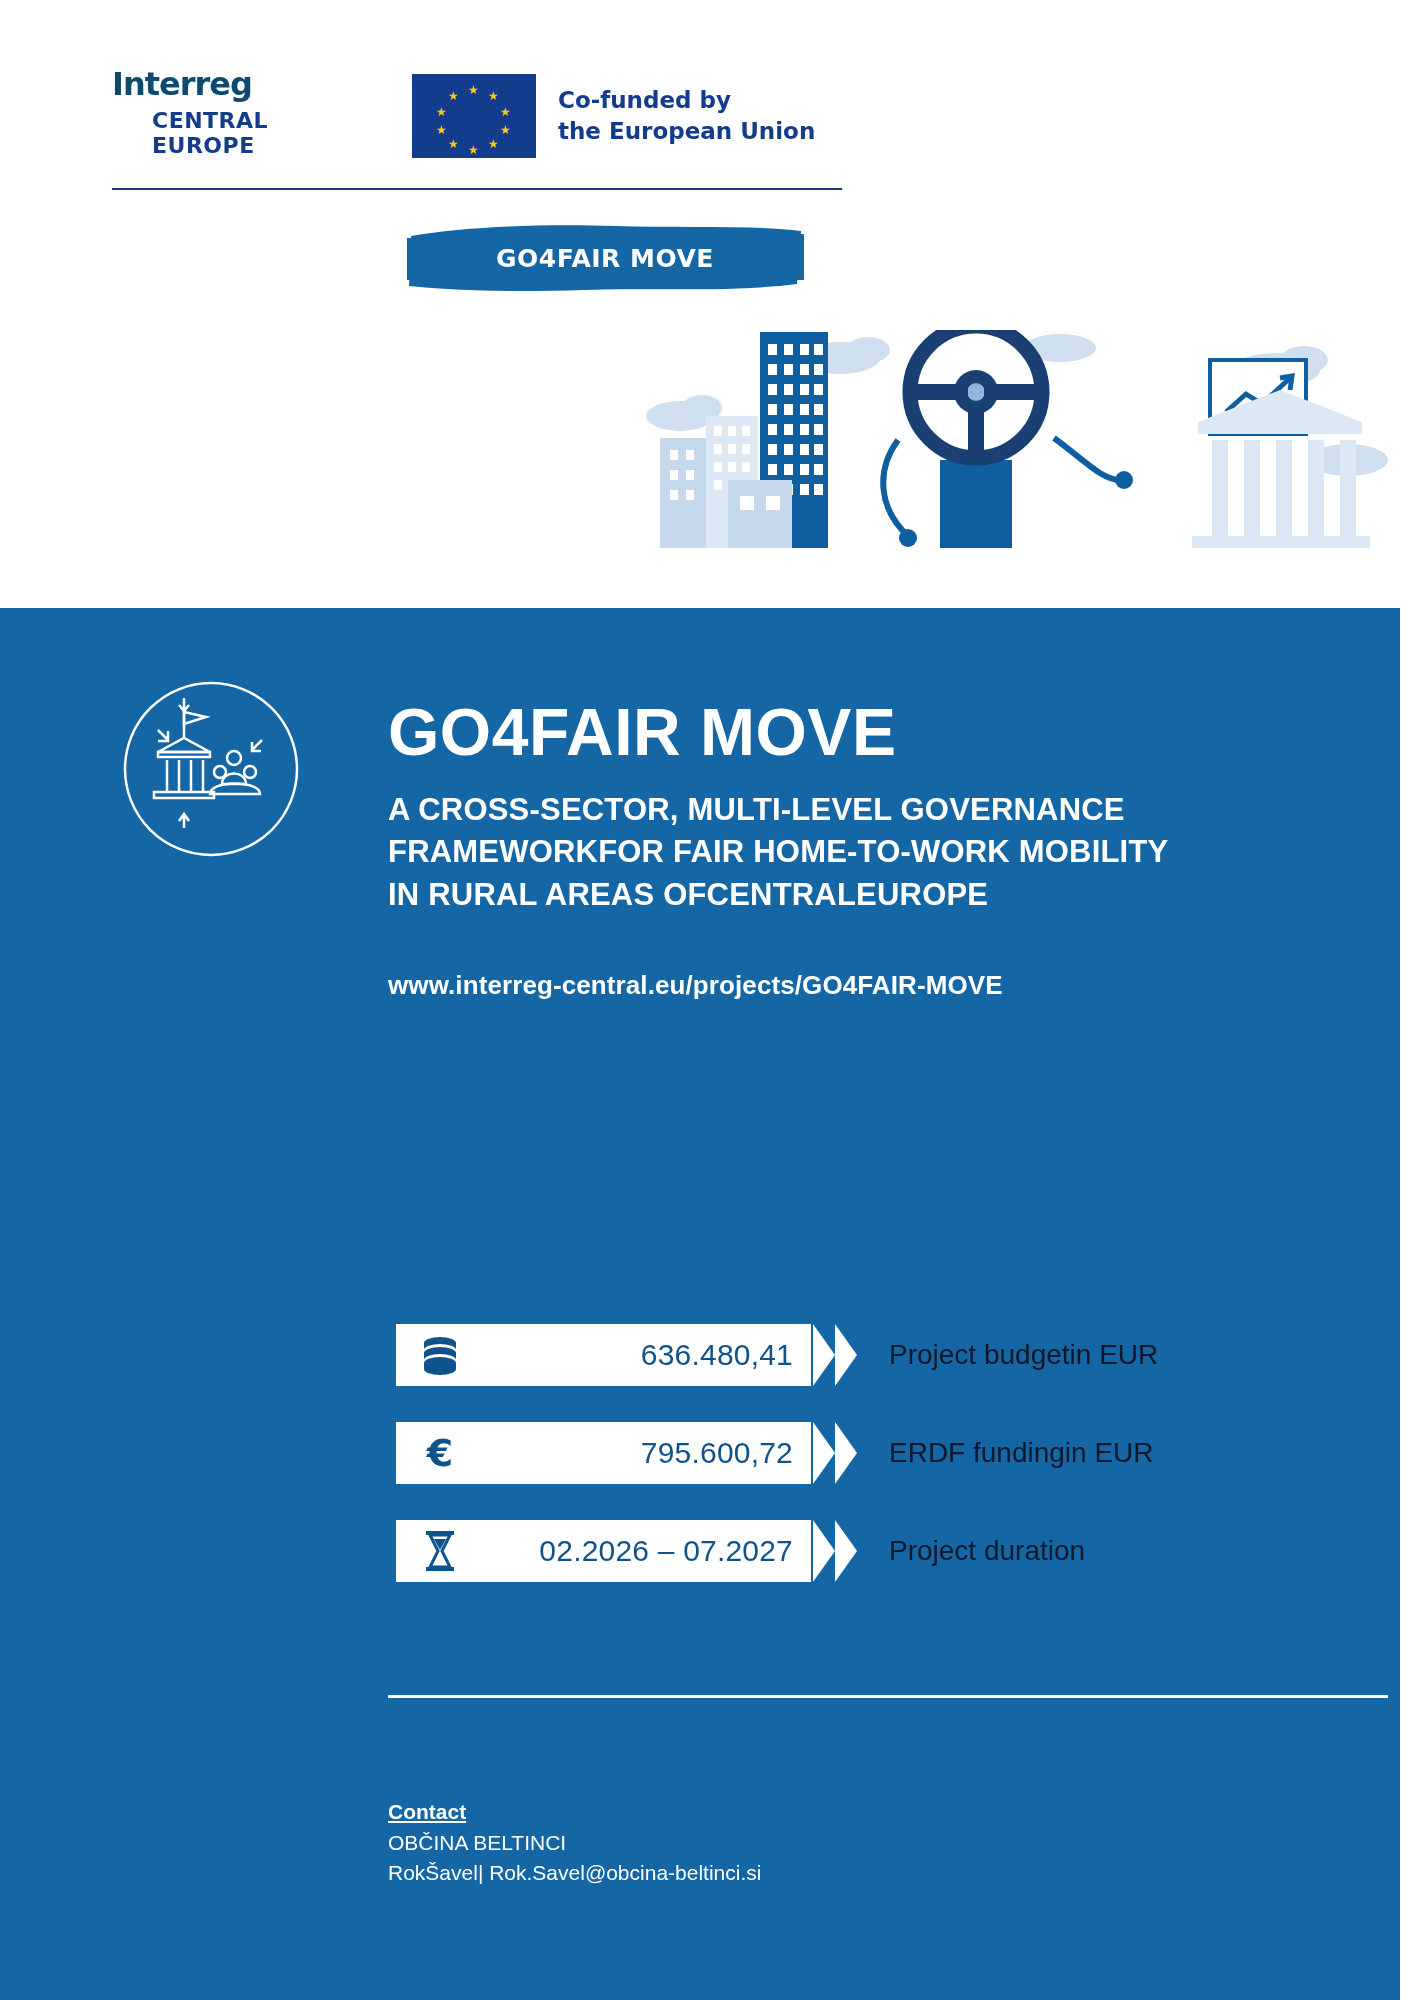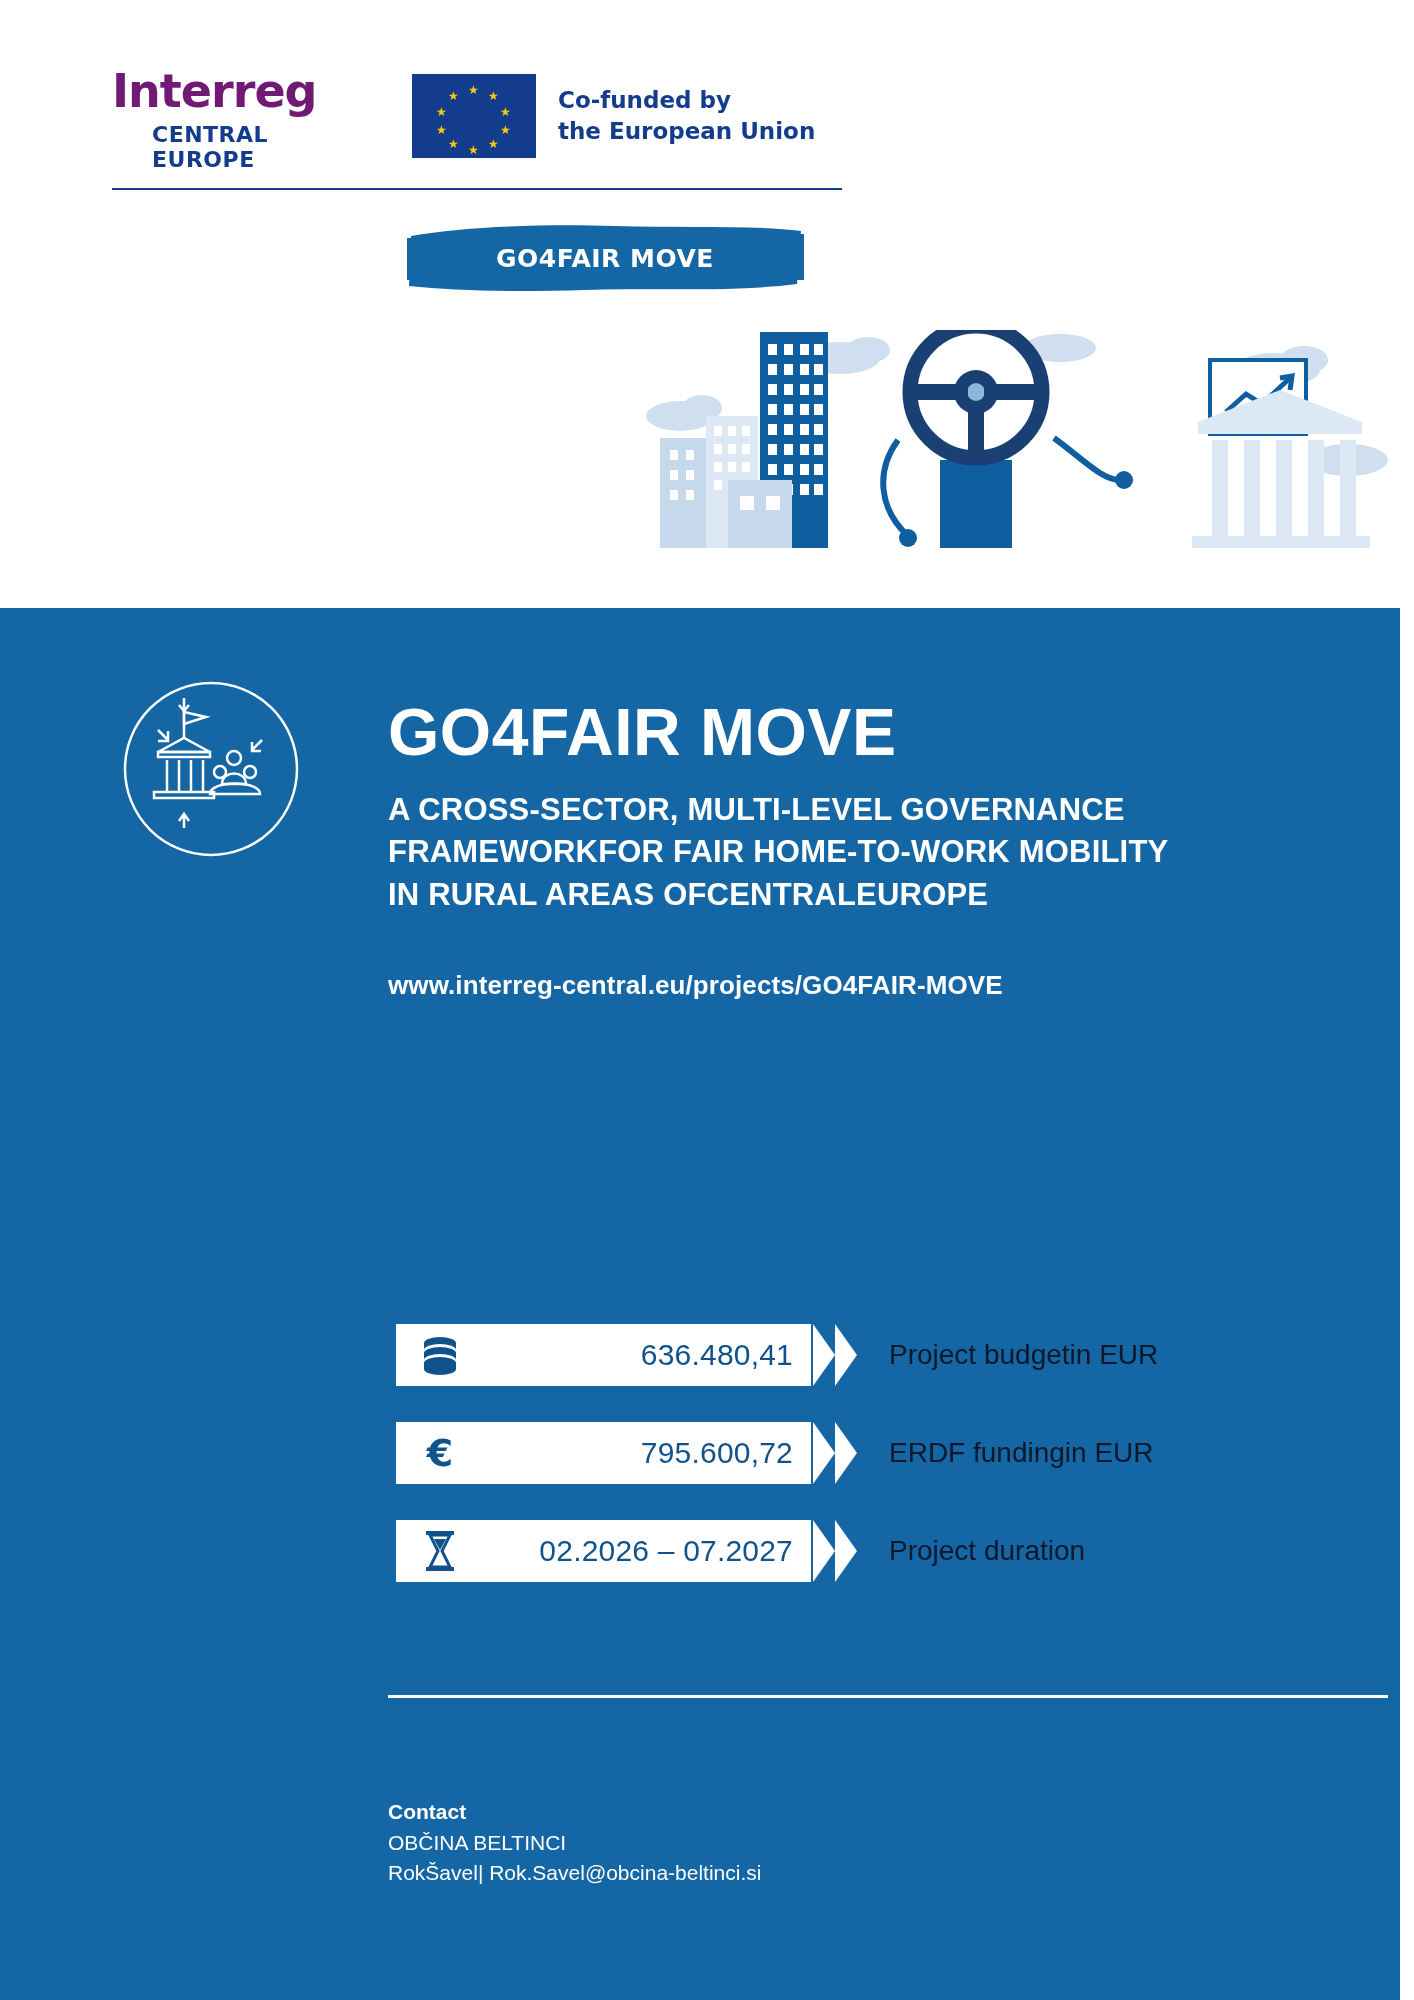--- a/index.html
+++ b/index.html
@@ -31,23 +31,23 @@
   }
   .interreg-logo {
     position: absolute;
     left: 0;
     top: 8px;
     width: 250px;
   }
   .interreg-word {
     font-family: "DejaVu Sans", sans-serif;
     font-weight: bold;
-    font-size: 46px;
+    font-size: 32px;
     letter-spacing: -1px;
-    color: #701a75;
+    color: #0c4a6e;
     line-height: 1;
   }
   .interreg-sub {
     font-family: "DejaVu Sans", sans-serif;
     font-weight: bold;
     font-size: 22px;
     letter-spacing: 0.5px;
     color: #143c8c;
     margin-top: 8px;
     margin-left: 40px;
@@ -251,20 +251,21 @@
   .contact {
     position: absolute;
     left: 388px;
     top: 1800px;
     color: #ffffff;
   }
   .contact-title {
     font-size: 21px;
     font-weight: bold;
     margin-bottom: 4px;
+    text-decoration: underline;
   }
   .contact-line {
     font-size: 21px;
     line-height: 1.42;
   }
 </style>
 </head>
 <body>
 
 <div class="page">

